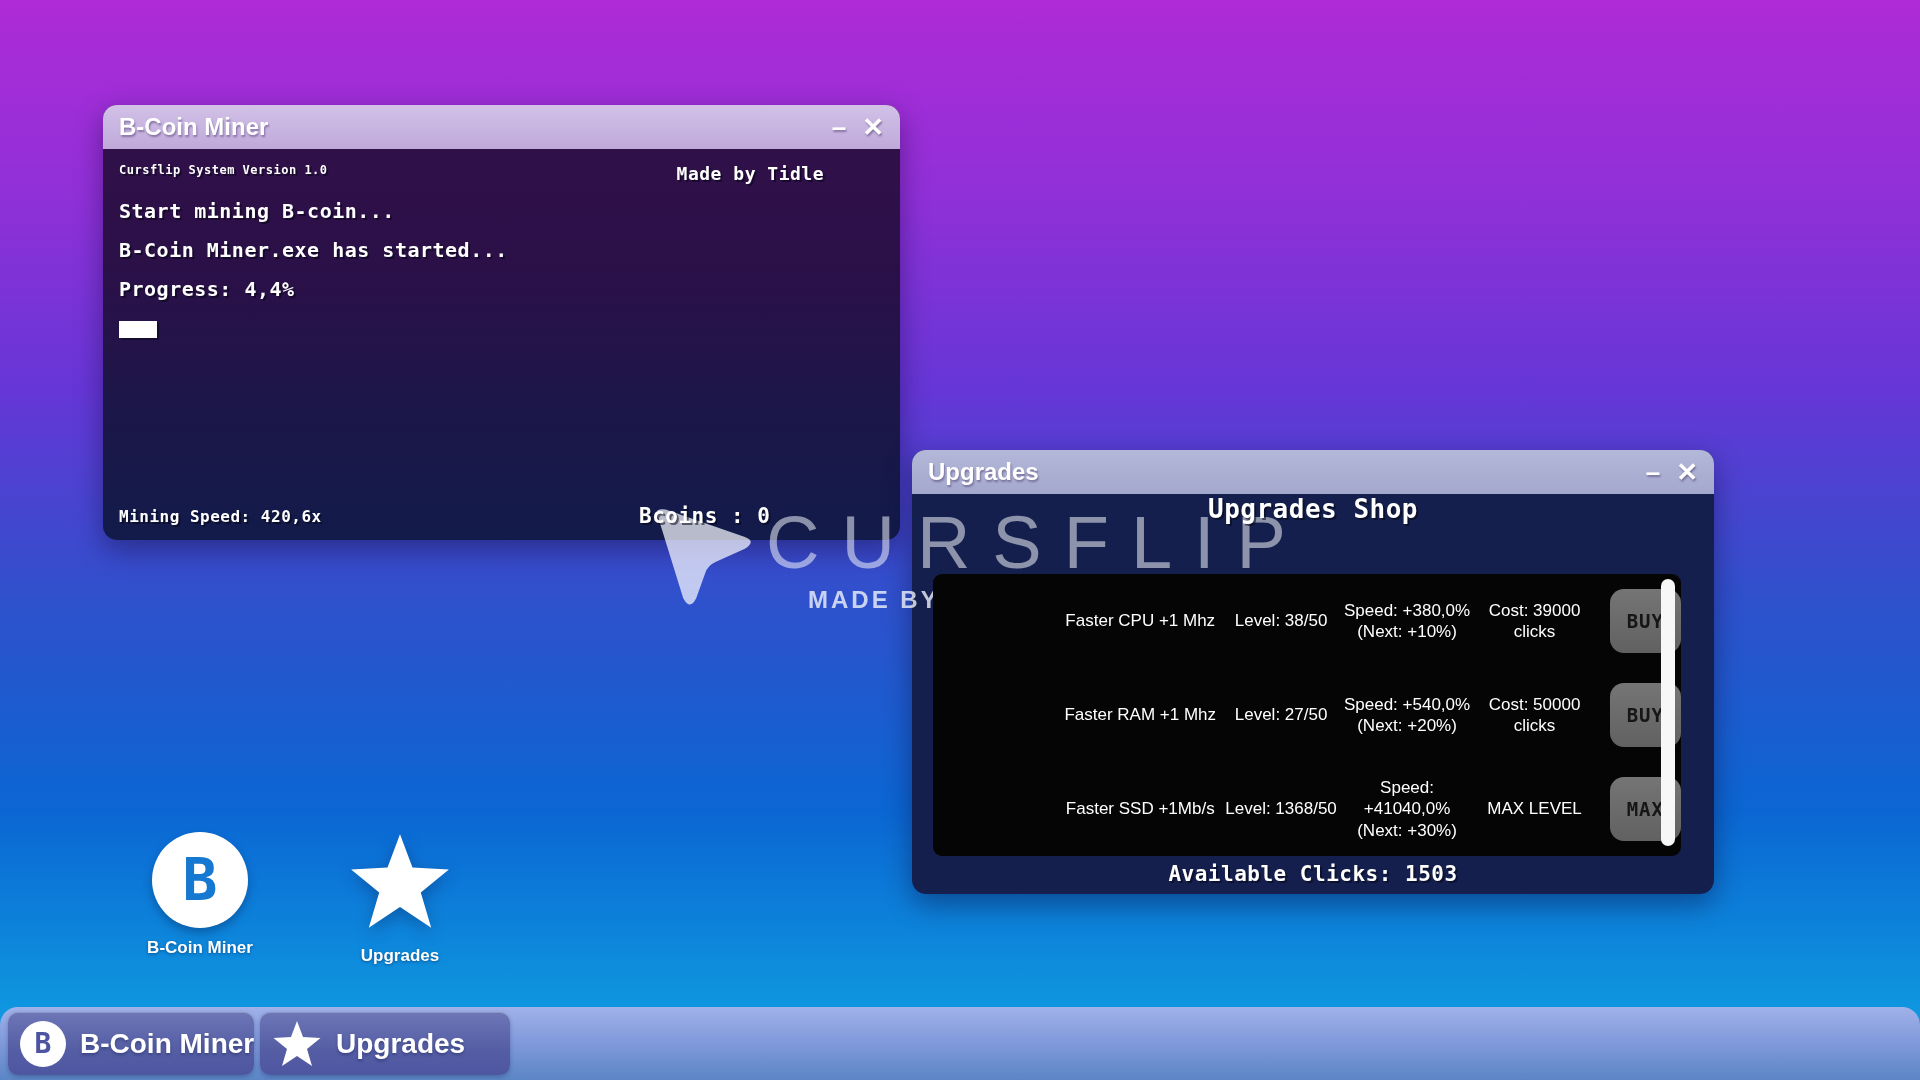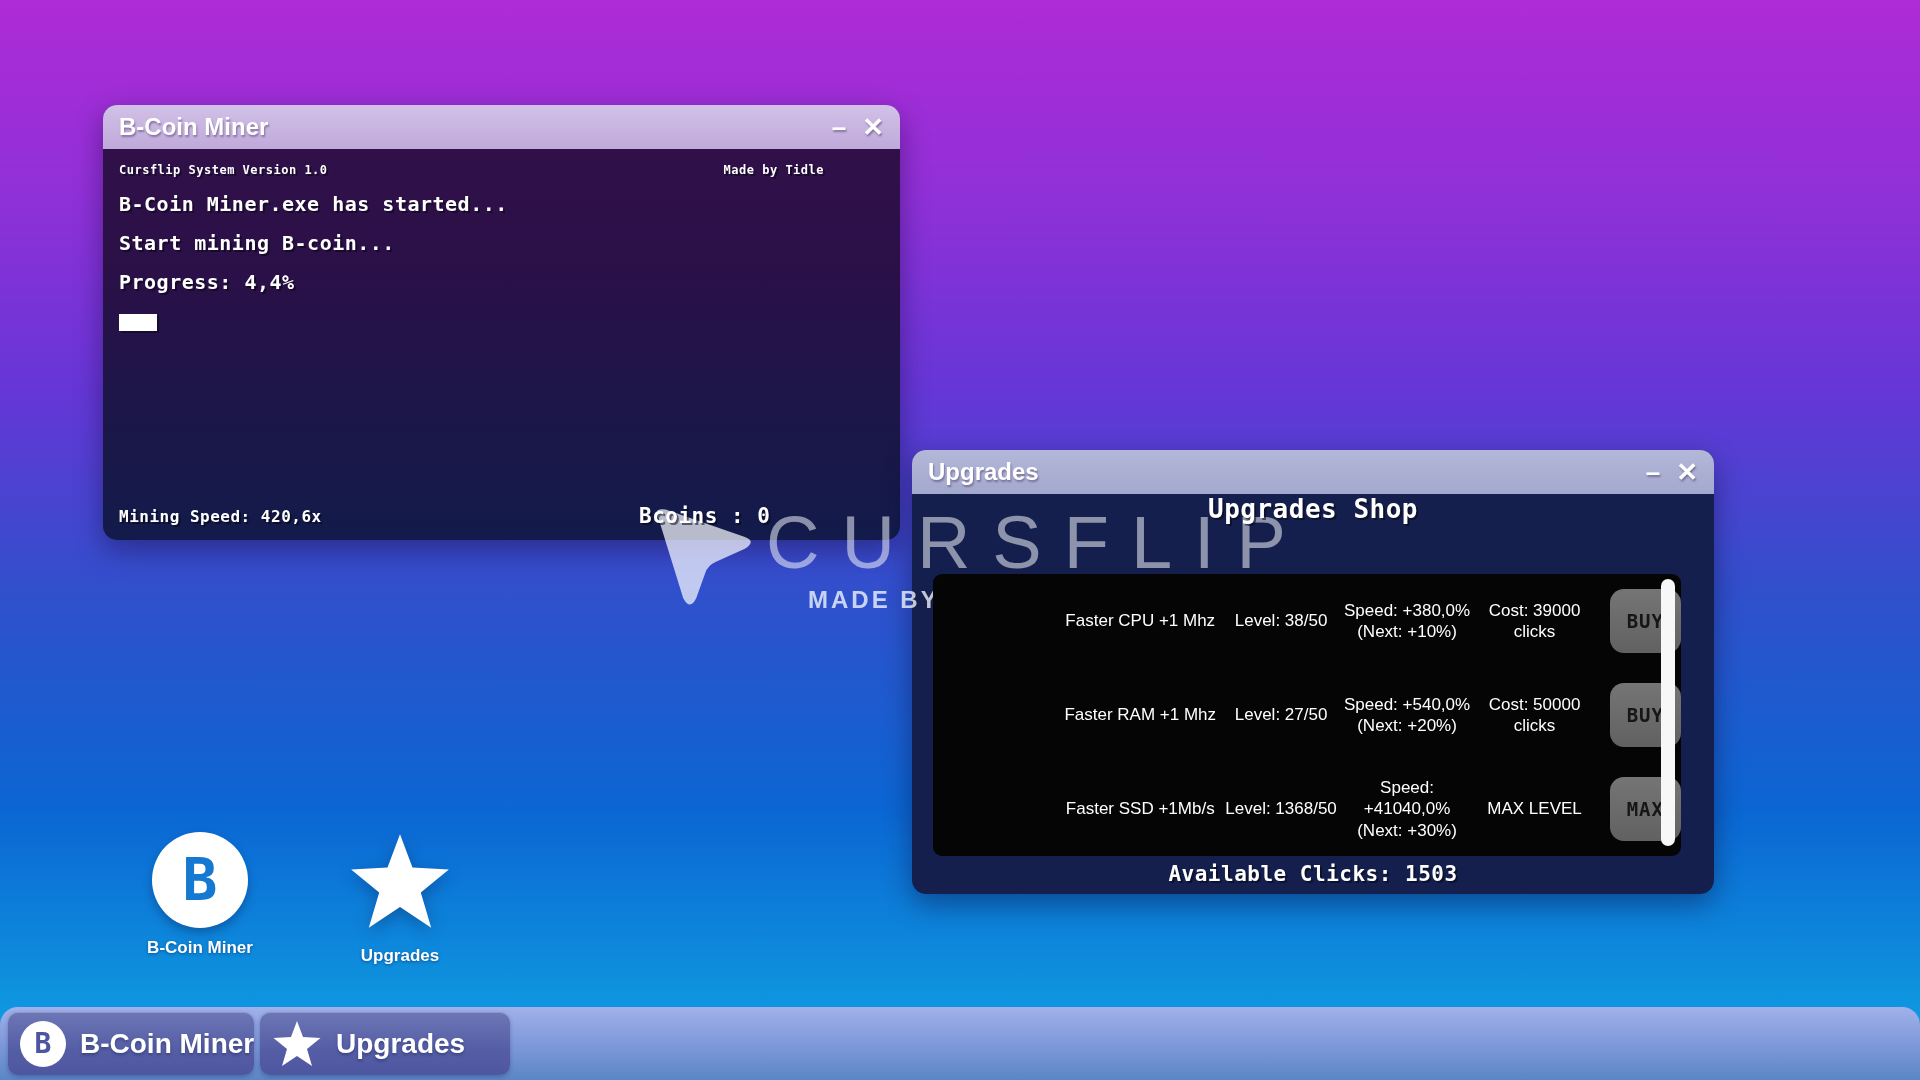--- a/index.html
+++ b/index.html
@@ -98,24 +98,24 @@
       <div class="titlebar">
         <span class="title-text">B-Coin Miner</span>
         <span class="win-buttons">
           <span class="win-btn">–</span>
           <span class="win-btn">✕</span>
         </span>
       </div>
       <div class="miner-body">
         <div class="sys-row">
           <span class="px" style="font-size:12px;">Cursflip System Version 1.0</span>
-          <span class="px credit" style="font-size:12px;">Made by Tidle</span>
+          <span class="px credit" style="font-size:18px;">Made by Tidle</span>
         </div>
+        <div class="px log-line">Start mining B-coin...</div>
         <div class="px log-line">B-Coin Miner.exe has started...</div>
-        <div class="px log-line">Start mining B-coin...</div>
         <div class="px log-line">Progress: 4,4%</div>
         <div class="cursor-block"></div>
         <div class="miner-bottom">
           <span class="px mining-speed">Mining Speed: 420,6x</span>
           <span class="px bcoins">Bcoins : 0</span>
         </div>
       </div>
     </div>
   </div>
 

